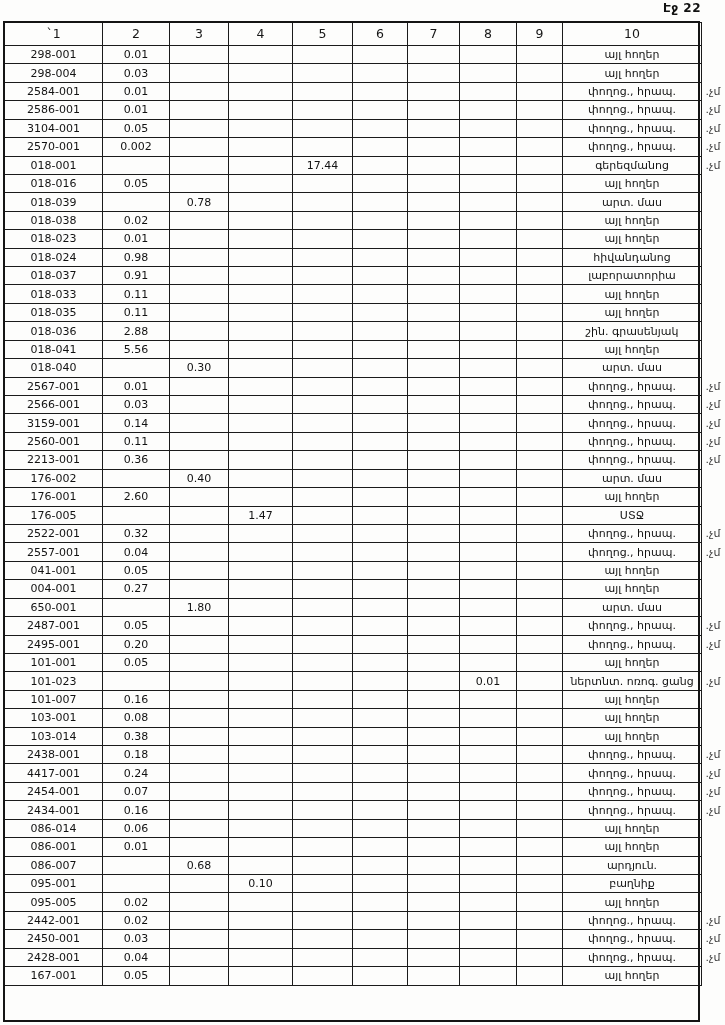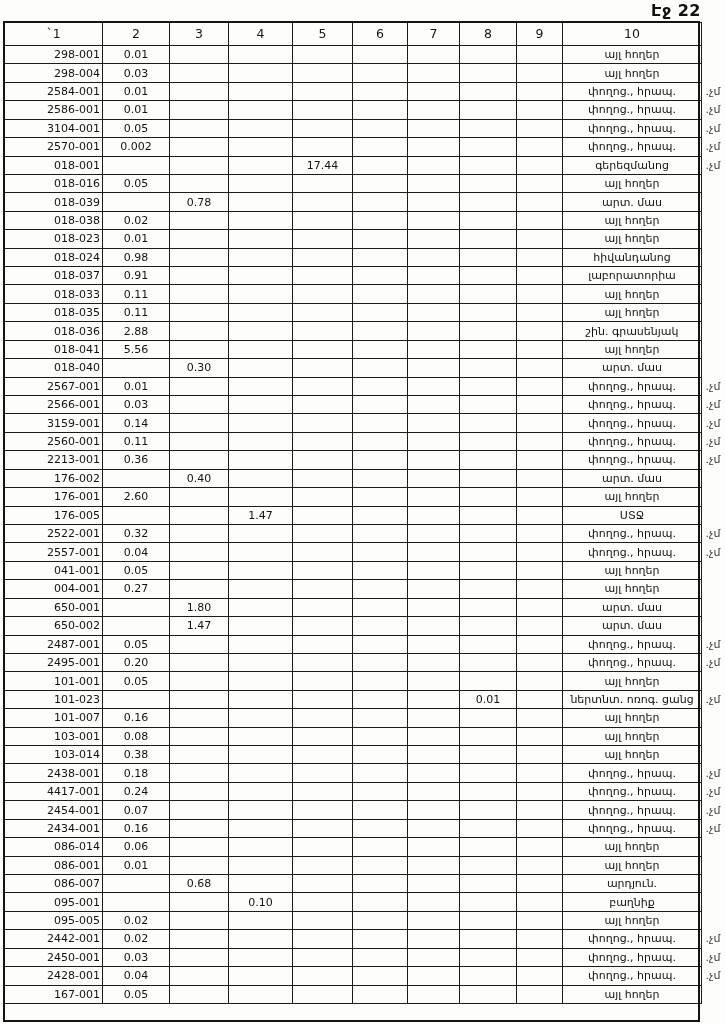--- a/index.html
+++ b/index.html
@@ -6,21 +6,21 @@
   .sheet{
     position:relative;
     width:725px;height:1025px;
     background:#fdfdfc;
     font-family:"DejaVu Sans", sans-serif;
     color:#121212;
     overflow:hidden;
   }
   .page-label{
     position:absolute;top:1px;right:24px;
-    font-size:16px;font-weight:bold;color:#111;
+    font-size:12px;font-weight:bold;color:#111;
     letter-spacing:0.5px;
   }
   table.grid{
     position:absolute;left:4px;top:22px;
     width:720px;
     border-collapse:collapse;
     table-layout:fixed;
   }
   table.grid th, table.grid td{
     border:1.4px solid #1b1b1b;
@@ -29,21 +29,21 @@
     white-space:nowrap;
     vertical-align:middle;
     font-size:11px;
     line-height:1;
   }
   table.grid thead tr{height:23px;}
   table.grid tbody tr{height:18.43px;}
   table.grid th{
     font-weight:normal;font-size:12.5px;text-align:center;color:#161616;
   }
-  td.c-id{text-align:right;padding-left:5px;font-size:11px;}
+  td.c-id{text-align:center;padding-left:5px;font-size:11px;}
   td.c-val{text-align:center;font-size:11px;}
   td.c-use{text-align:center;padding-left:4px;font-size:10.5px;}
   td.mark-cell, th.mark-cell{
     border:none !important;
     background:transparent;
     text-align:center;padding-left:4px;
     font-size:8.5px;color:#3c3c3c;
   }
   .table-frame{
     position:absolute;left:3px;top:21px;
@@ -492,33 +492,20 @@
           <td class="c-val"></td>
           <td class="c-val"></td>
           <td class="c-val"></td>
           <td class="c-val"></td>
           <td class="c-val"></td>
           <td class="c-val"></td>
           <td class="c-use">արտ. մաս</td>
           <td class="mark-cell"></td>
         </tr>
         <tr>
-          <td class="c-id">650-002</td>
-          <td class="c-val"></td>
-          <td class="c-val">1.47</td>
-          <td class="c-val"></td>
-          <td class="c-val"></td>
-          <td class="c-val"></td>
-          <td class="c-val"></td>
-          <td class="c-val"></td>
-          <td class="c-val"></td>
-          <td class="c-use">արտ. մաս</td>
-          <td class="mark-cell"></td>
-        </tr>
-        <tr>
           <td class="c-id">2487-001</td>
           <td class="c-val">0.05</td>
           <td class="c-val"></td>
           <td class="c-val"></td>
           <td class="c-val"></td>
           <td class="c-val"></td>
           <td class="c-val"></td>
           <td class="c-val"></td>
           <td class="c-val"></td>
           <td class="c-use">փողոց., հրապ.</td>

